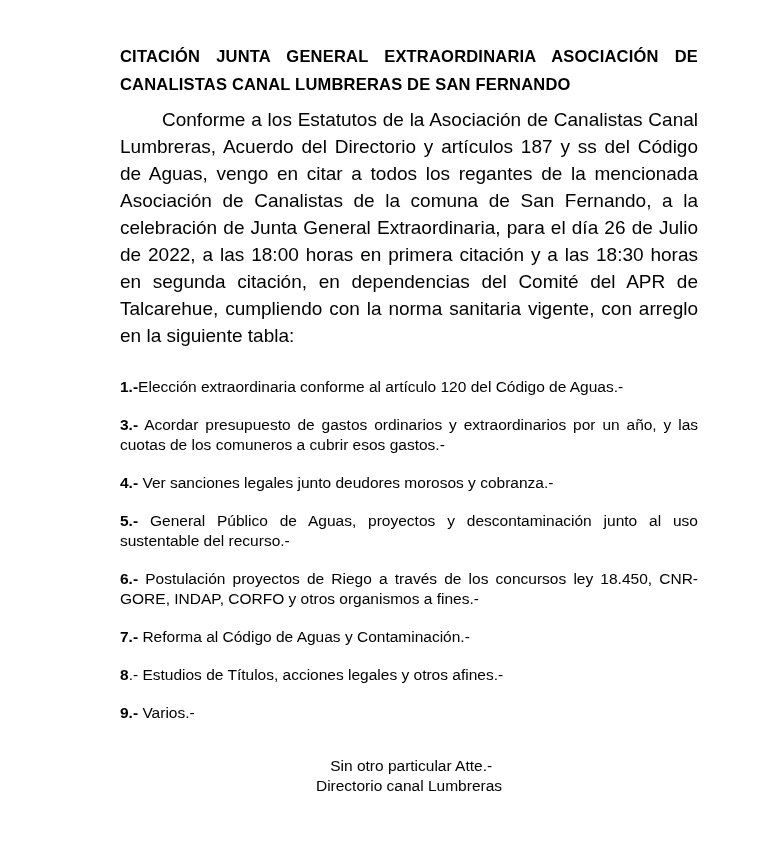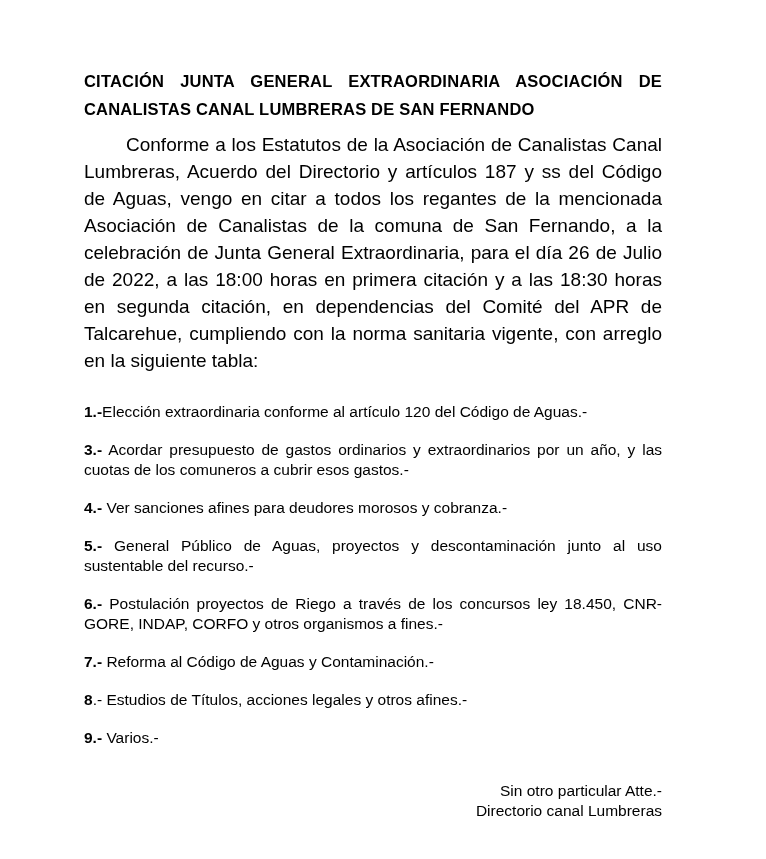--- a/index.html
+++ b/index.html
@@ -9,22 +9,22 @@
   body {
     width: 766px;
     height: 859px;
     background: #ffffff;
     font-family: "Liberation Sans", sans-serif;
     color: #000000;
     overflow: hidden;
   }
   .page {
     width: 578px;
-    margin-left: 84px;
-    padding-top: 67px;
+    margin-left: 120px;
+    padding-top: 42px;
     box-sizing: content-box;
   }
   .doc-title {
     font-size: 16.5px;
     font-weight: bold;
     line-height: 28px;
     text-align: justify;
     margin: 0 0 8px 0;
     letter-spacing: 0.2px;
   }
@@ -45,40 +45,40 @@
     font-weight: bold;
   }
   .closing {
     margin-top: 33px;
   }
   .closing p {
     font-size: 15.5px;
     line-height: 20px;
     margin: 0;
     white-space: pre-wrap;
-    text-align: right;
+    text-align: center;
   }
 </style>
 </head>
 <body style="background: rgb(255, 255, 255); color: rgb(0, 0, 0);">
 
 <div class="page">
 
   <p class="doc-title">CITACIÓN JUNTA GENERAL EXTRAORDINARIA ASOCIACIÓN DE CANALISTAS CANAL LUMBRERAS DE SAN FERNANDO</p>
 
   <p class="intro">Conforme a los Estatutos de la Asociación de Canalistas Canal Lumbreras, Acuerdo del Directorio y artículos 187 y ss del Código de Aguas, vengo en citar a todos los regantes de la mencionada Asociación de Canalistas de la comuna de San Fernando, a la celebración de Junta General Extraordinaria, para el día 26 de Julio de 2022, a las 18:00 horas en primera citación y a las 18:30 horas en segunda citación,  en dependencias del Comité del  APR de Talcarehue, cumpliendo con la norma sanitaria vigente, con arreglo en la siguiente tabla:</p>
 
   <div>
 
       <p class="agenda-item"><b>1.-</b><span></span><span>Elección extraordinaria conforme al artículo 120 del Código de Aguas.-</span></p>
 
 
       <p class="agenda-item"><b>3.-</b><span> </span><span>Acordar presupuesto de gastos ordinarios y extraordinarios por un año, y las cuotas de los comuneros a cubrir esos gastos.-</span></p>
 
-      <p class="agenda-item"><b>4.-</b><span> </span><span>Ver sanciones afines para deudores morosos y cobranza.-</span></p>
+      <p class="agenda-item"><b>4.-</b><span> </span><span>Ver sanciones legales junto deudores morosos y cobranza.-</span></p>
 
       <p class="agenda-item"><b>5.-</b><span> </span><span>General Público de Aguas, proyectos y descontaminación junto al uso sustentable del recurso.-</span></p>
 
       <p class="agenda-item"><b>6.-</b><span> </span><span>Postulación proyectos de Riego a través de los concursos ley 18.450, CNR-GORE, INDAP, CORFO y otros organismos a fines.-</span></p>
 
       <p class="agenda-item"><b>7.-</b><span> </span><span>Reforma al Código de Aguas y Contaminación.-</span></p>
 
       <p class="agenda-item"><b>8</b><span>.- </span><span>Estudios de Títulos, acciones legales y otros afines.-</span></p>
 
       <p class="agenda-item"><b>9.-</b><span> </span><span>Varios.-</span></p>

